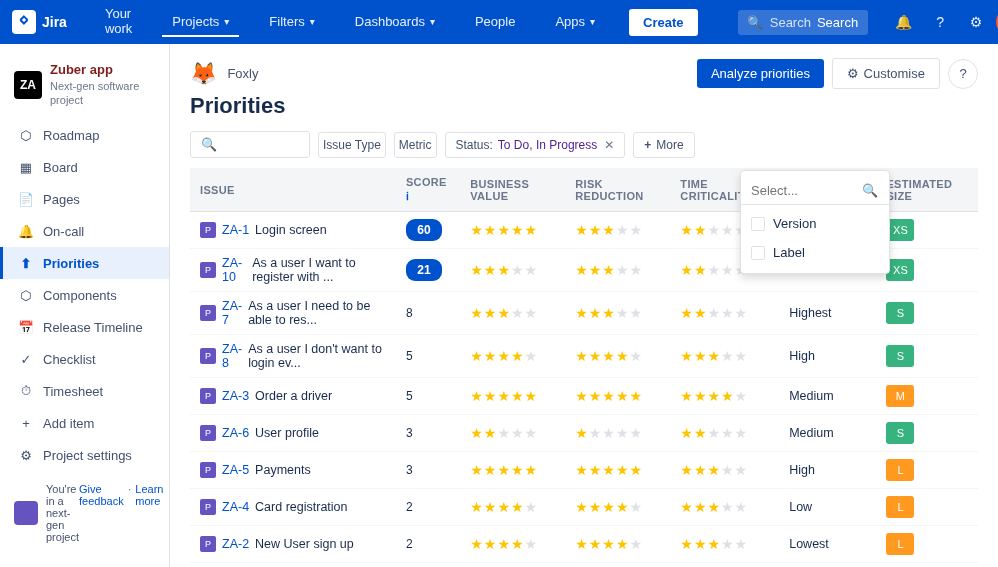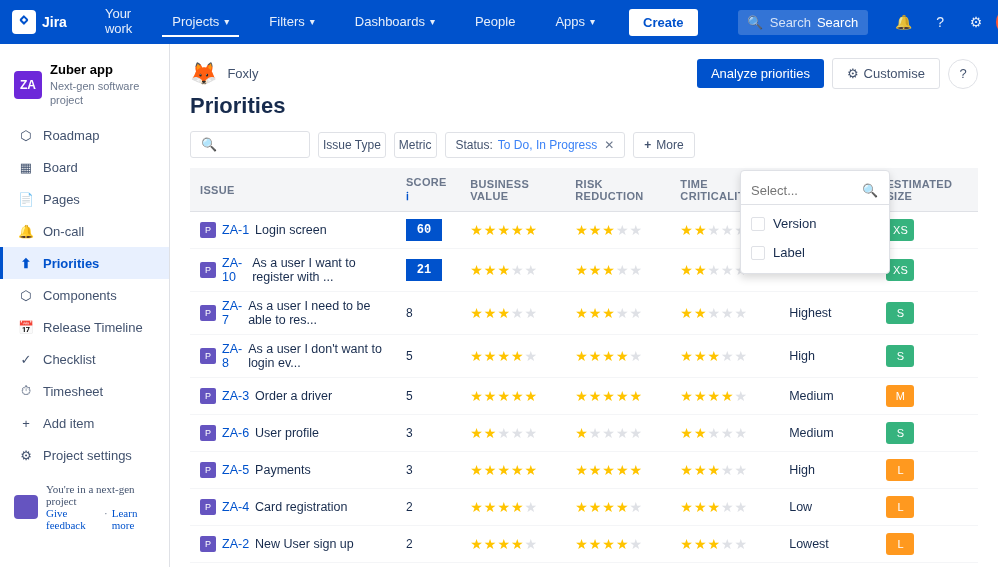--- a/index.html
+++ b/index.html
@@ -60,26 +60,26 @@
     .sidebar {
       width: 170px; min-width: 170px; background: #fff;
       border-right: 1px solid #dfe1e6; overflow-y: auto;
       padding: 8px 0;
     }
     .sidebar-project {
       display: flex; align-items: center; gap: 8px;
       padding: 10px 14px 12px; cursor: pointer;
     }
     .sidebar-project-icon {
-      width: 28px; height: 28px; background: #6d28d9; border-radius: 4px;
+      width: 28px; height: 28px; background: #000000; border-radius: 4px;
       display: flex; align-items: center; justify-content: center;
       color: #fff; font-size: 12px; font-weight: 700; flex-shrink: 0;
     }
     .sidebar-project-info { display: flex; flex-direction: column; }
-    .sidebar-project-name { font-size: 13px; font-weight: 600; color: #000000; line-height: 1.3; }
+    .sidebar-project-name { font-size: 13px; font-weight: 600; color: #7f1d1d; line-height: 1.3; }
     .sidebar-project-type { font-size: 11px; color: #6b778c; line-height: 1.3; }
     .sidebar-nav-item {
       display: flex; align-items: center; gap: 8px;
       padding: 7px 14px; cursor: pointer; color: #42526e; font-size: 13px;
       border-left: 3px solid transparent;
     }
     .sidebar-nav-item.active { background: #e8f0fe; color: #0052cc; border-left: 3px solid #0052cc; font-weight: 600; }
     .sidebar-nav-icon { width: 18px; height: 18px; display: flex; align-items: center; justify-content: center; font-size: 13px; flex-shrink: 0; }
 
     
@@ -120,21 +120,21 @@
     .filter-btn {
       border: 1px solid #dfe1e6; border-radius: 3px; padding: 5px 4px;
       background: #fff; color: #42526e; font-size: 12px; cursor: pointer;
     }
     .filter-status {
       display: flex; align-items: center; gap: 5px;
       border: 1px solid #dfe1e6; border-radius: 3px; padding: 5px 10px;
       background: #fff; font-size: 12px; cursor: pointer;
     }
     .filter-status-label { color: #42526e; }
-    .filter-status-value { color: #3b82f6; font-weight: 500; }
+    .filter-status-value { color: #4c1d95; font-weight: 500; }
     .filter-status-x { color: #6b778c; margin-left: 2px; cursor: pointer; }
     .filter-more {
       display: flex; align-items: center; gap: 5px;
       border: 1px solid #dfe1e6; border-radius: 3px; padding: 5px 10px;
       background: #fff; font-size: 12px; cursor: pointer; color: #42526e;
     }
 
     
     .dropdown-overlay {
       position: absolute; top: 126px; left: 570px;
@@ -167,22 +167,22 @@
       font-weight: 600; color: #6b778c; border-bottom: 1px solid #dfe1e6;
       background: #f4f5f7; text-transform: uppercase; letter-spacing: 0.03em;
     }
     tbody tr { border-bottom: 1px solid #f4f5f7; }
     tbody td { padding: 7px 10px; font-size: 12.5px; color: #172b4d; vertical-align: middle; }
     .issue-cell { display: flex; align-items: center; gap: 6px; }
     .issue-icon { width: 16px; height: 16px; background: #6554c0; border-radius: 2px; display: flex; align-items: center; justify-content: center; color: #fff; font-size: 9px; flex-shrink: 0; }
     .issue-link { color: #0052cc; text-decoration: none; }
     .score-badge {
       display: inline-flex; align-items: center; justify-content: center;
-      width: 36px; height: 22px; border-radius: 0; font-size: 12px;
-      font-weight: 600; color: #fff; font-family: Liberation Mono, monospace;
+      width: 36px; height: 22px; border-radius: 9px; font-size: 12px;
+      font-weight: 600; color: #fff;
     }
     .score-blue { background: #0052cc; }
     .score-num { font-size: 12px; color: #172b4d; }
     .stars { display: flex; gap: 1px; }
     .star-full { color: #ffc400; font-size: 14px; }
     .star-empty { color: #dfe1e6; font-size: 14px; }
     .size-badge {
       display: inline-flex; align-items: center; justify-content: center;
       width: 28px; height: 22px; border-radius: 3px; font-size: 11px;
       font-weight: 400; color: #fff;
@@ -292,21 +292,21 @@
       <span class="sidebar-nav-icon">+</span>
       <span>Add item</span>
     </div>
     <div class="sidebar-nav-item">
       <span class="sidebar-nav-icon">⚙</span>
       <span>Project settings</span>
     </div>
 
     <div style="margin-top: auto; padding: 12px 14px; display: flex; align-items: center; gap: 8px;">
       <div style="width:24px;height:24px;background:#6554c0;border-radius:4px;flex-shrink:0;"></div>
-      <div style="display:flex;flex-direction:column;font-family:Liberation Serif, serif;">
+      <div style="display:flex;flex-direction:row;">
         <span style="font-size:11px;color:#42526e;">You're in a next-gen project</span>
         <span style="font-size:11px;display:flex;gap:4px;">
           <a style="color:#0052cc;cursor:pointer;">Give feedback</a>
           <span style="color:#6b778c;">·</span>
           <a style="color:#0052cc;cursor:pointer;">Learn more</a>
         </span>
       </div>
     </div>
   </aside>
 

